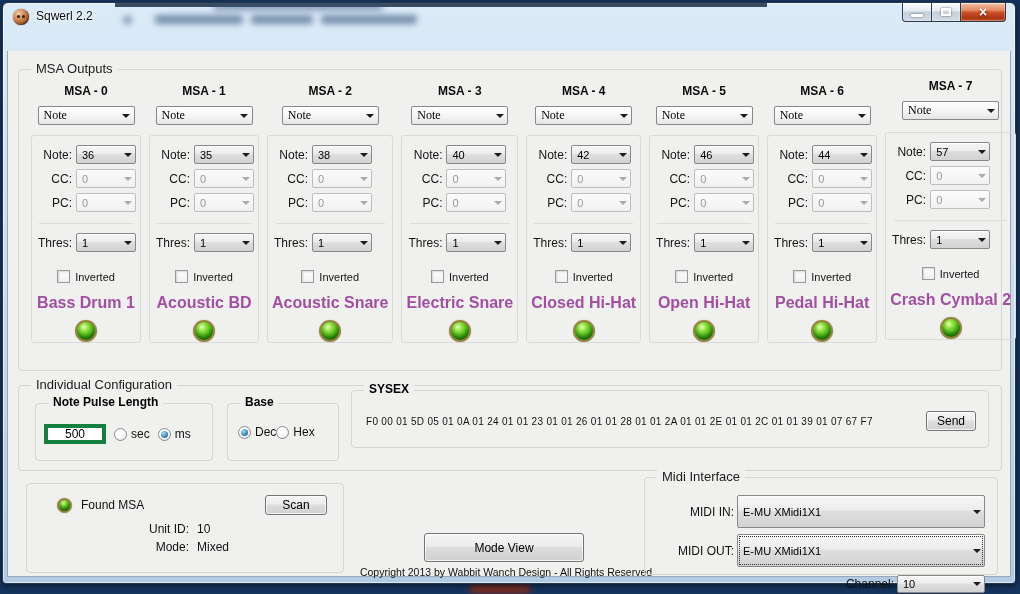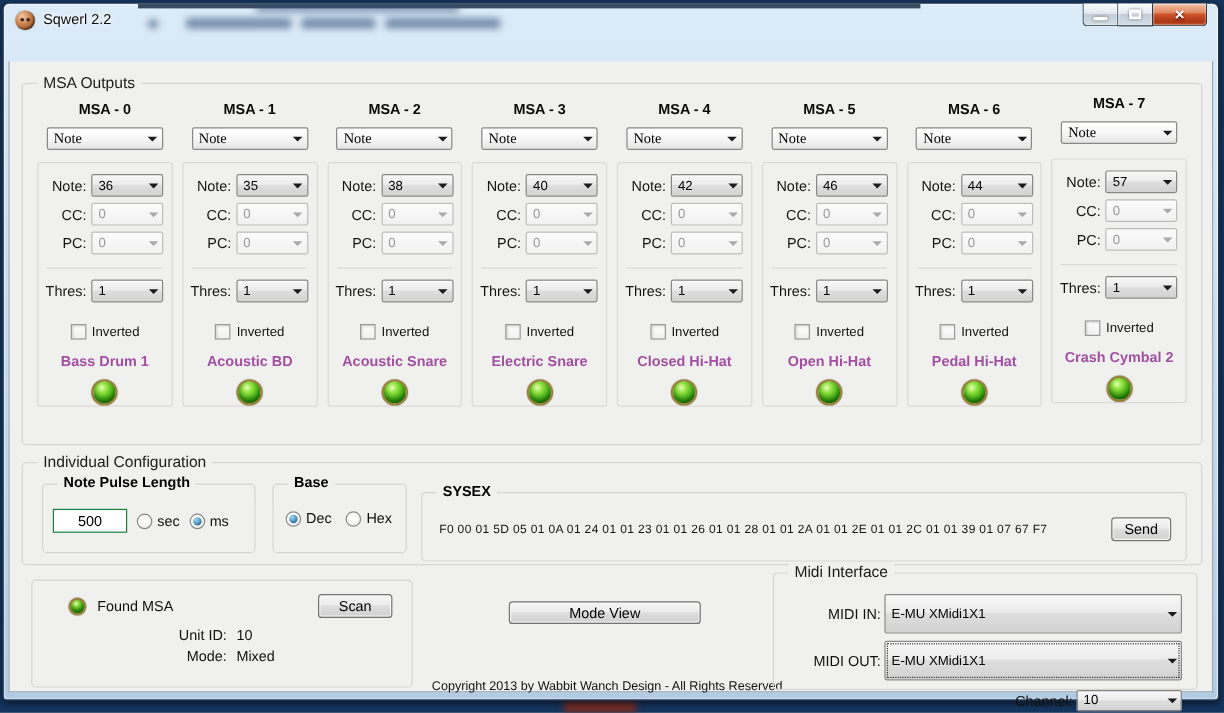--- a/index.html
+++ b/index.html
@@ -72,21 +72,21 @@
   .combo.disabled { border-color:#bdbdbd; background:linear-gradient(180deg,#fbfbfb,#f1f1f1); box-shadow:none; }
   .combo.disabled .ct { color:#9a9a9a; }
   .combo.disabled .arr::before { border-top-color:#aaa; }
   .combo.focus-dotted { outline:1px dotted #333; outline-offset:-3px; }
 
   .btn { border:1px solid #747474; border-radius:3px; font-size:12px; color:#000;
     background:linear-gradient(180deg,#f5f5f5,#ececec 45%,#dedede 50%,#d0d0d0);
     box-shadow:inset 0 0 0 1px rgba(255,255,255,.75);
     display:flex; align-items:center; justify-content:center; }
 
-  .textbox { border:1px solid #15803d; background:#fff; font-size:12px; text-align:center;
+  .textbox { border:4px solid #15803d; background:#fff; font-size:12px; text-align:center;
     font-family:"Liberation Sans","DejaVu Sans",sans-serif; }
 
   .radio { position:relative; width:13px; height:13px; border-radius:50%; border:1px solid #8a8a8a;
     background:radial-gradient(circle at 35% 30%, #fff 40%, #dcdcdc); flex:none; }
   .radio.checked::after { content:""; position:absolute; left:2px; top:2px; right:2px; bottom:2px; border-radius:50%;
     background:radial-gradient(circle at 35% 30%, #8fd0f0 10%, #2e6e9e 75%); }
 
   .cb { width:13px; height:13px; border:1px solid #9a9a9a; background:linear-gradient(180deg,#fdfdfd,#f1f1f1);
     box-shadow:inset 1px 1px 2px rgba(0,0,0,.15); flex:none; }
 
@@ -102,49 +102,49 @@
   .msa-title { font-size:12px; font-weight:bold; color:#0a0a0a; margin-bottom:8px; }
   .combo.mode { width:97px; }
   .col-frame { width:100%; margin-top:10px; border:1px solid #dbdad8; border-radius:3px; padding:9px 4px 0; 
     display:flex; flex-direction:column; align-items:center; }
   .frow { display:flex; align-items:center; width:100%; margin-bottom:5px; }
   .flabel { width:40px; text-align:right; padding-right:4px; font-size:12px; color:#141414; }
   .frow .combo { width:60px; }
   .frame-div { width:94%; border-top:1px solid #dcdbd9; margin:6px 0 9px; }
   .inv-row { display:flex; align-items:center; gap:5px; margin-top:13px; }
   .inv-label { font-size:11px; color:#141414; }
-  .drum-label { margin-top:11px; font-size:12px; font-weight:bold; color:#a24fa2; text-align:center; white-space:nowrap; }
+  .drum-label { margin-top:11px; font-size:16px; font-weight:bold; color:#a24fa2; text-align:center; white-space:nowrap; }
   .msa-col .led { margin-top:8px; }
   .msa-col:last-child .msa-title, .msa-col:last-child .combo.mode { transform:translateY(-5px); }
   .msa-col:last-child .col-frame { transform:translateY(-3px); }
 
   
   #cfg-group { left:10px; top:334px; width:984px; height:86px; }
   #npl-group { left:16px; top:17px; width:178px; height:58px; }
   .npl-row { display:flex; align-items:center; gap:8px; padding:20px 0 0 8px; }
   #npl-input { width:62px; height:20px; }
   .radio-opt { display:flex; align-items:center; gap:4px; font-size:12px; color:#111; }
   #base-group { left:208px; top:17px; width:112px; height:58px; }
-  .base-row { display:flex; align-items:flex-start; gap:12px; padding:21px 0 0 10px; }
-  #sysex-group { left:332px; top:24px; width:638px; height:58px; }
+  .base-row { display:flex; align-items:flex-start; padding:21px 0 0 10px; }
+  #sysex-group { left:332px; top:4px; width:638px; height:58px; }
   .sysex-row { display:flex; align-items:center; padding:20px 12px 0 14px; }
   .sysex-msg { flex:1; font-size:10px; letter-spacing:.3px; color:#141414; white-space:nowrap; }
   #send-btn { width:50px; height:20px; }
 
   
   #status-group { left:18px; top:432px; width:318px; height:90px; }
   .found-row { display:flex; align-items:center; gap:9px; padding:11px 16px 0 30px; }
   .found-label { font-size:12px; color:#111; }
   #scan-btn { width:62px; height:20px; margin-left:auto; }
   .stat-fields { margin-top:5px; }
   .stat-row { display:flex; height:18px; align-items:center; }
   .stat-label { width:162px; text-align:right; font-size:12px; color:#111; }
   .stat-value { padding-left:8px; font-size:12px; color:#111; }
 
-  #modeview-btn { position:absolute; left:416px; top:450px; width:160px; height:19px; }
+  #modeview-btn { position:absolute; left:416px; top:482px; width:160px; height:29px; }
   #copyright { position:absolute; left:328px; top:515px; width:340px; text-align:center; font-size:10.5px; color:#111; }
 
   #midi-group { left:636px; top:426px; width:354px; height:98px; }
   .midi-rows { padding:17px 12px 0 6px; }
   .midi-row { display:flex; align-items:center; margin-bottom:6px; }
   .midi-label { width:86px; text-align:right; padding-right:3px; font-size:12px; color:#111; }
   .midi-row .combo { flex:1; height:33px;gap:47px; }
   .chan-row { display:flex; align-items:center; justify-content:flex-end; margin-top:8px; }
   .chan-row .combo { width:88px; height:18px; flex:none; }
 </style>

